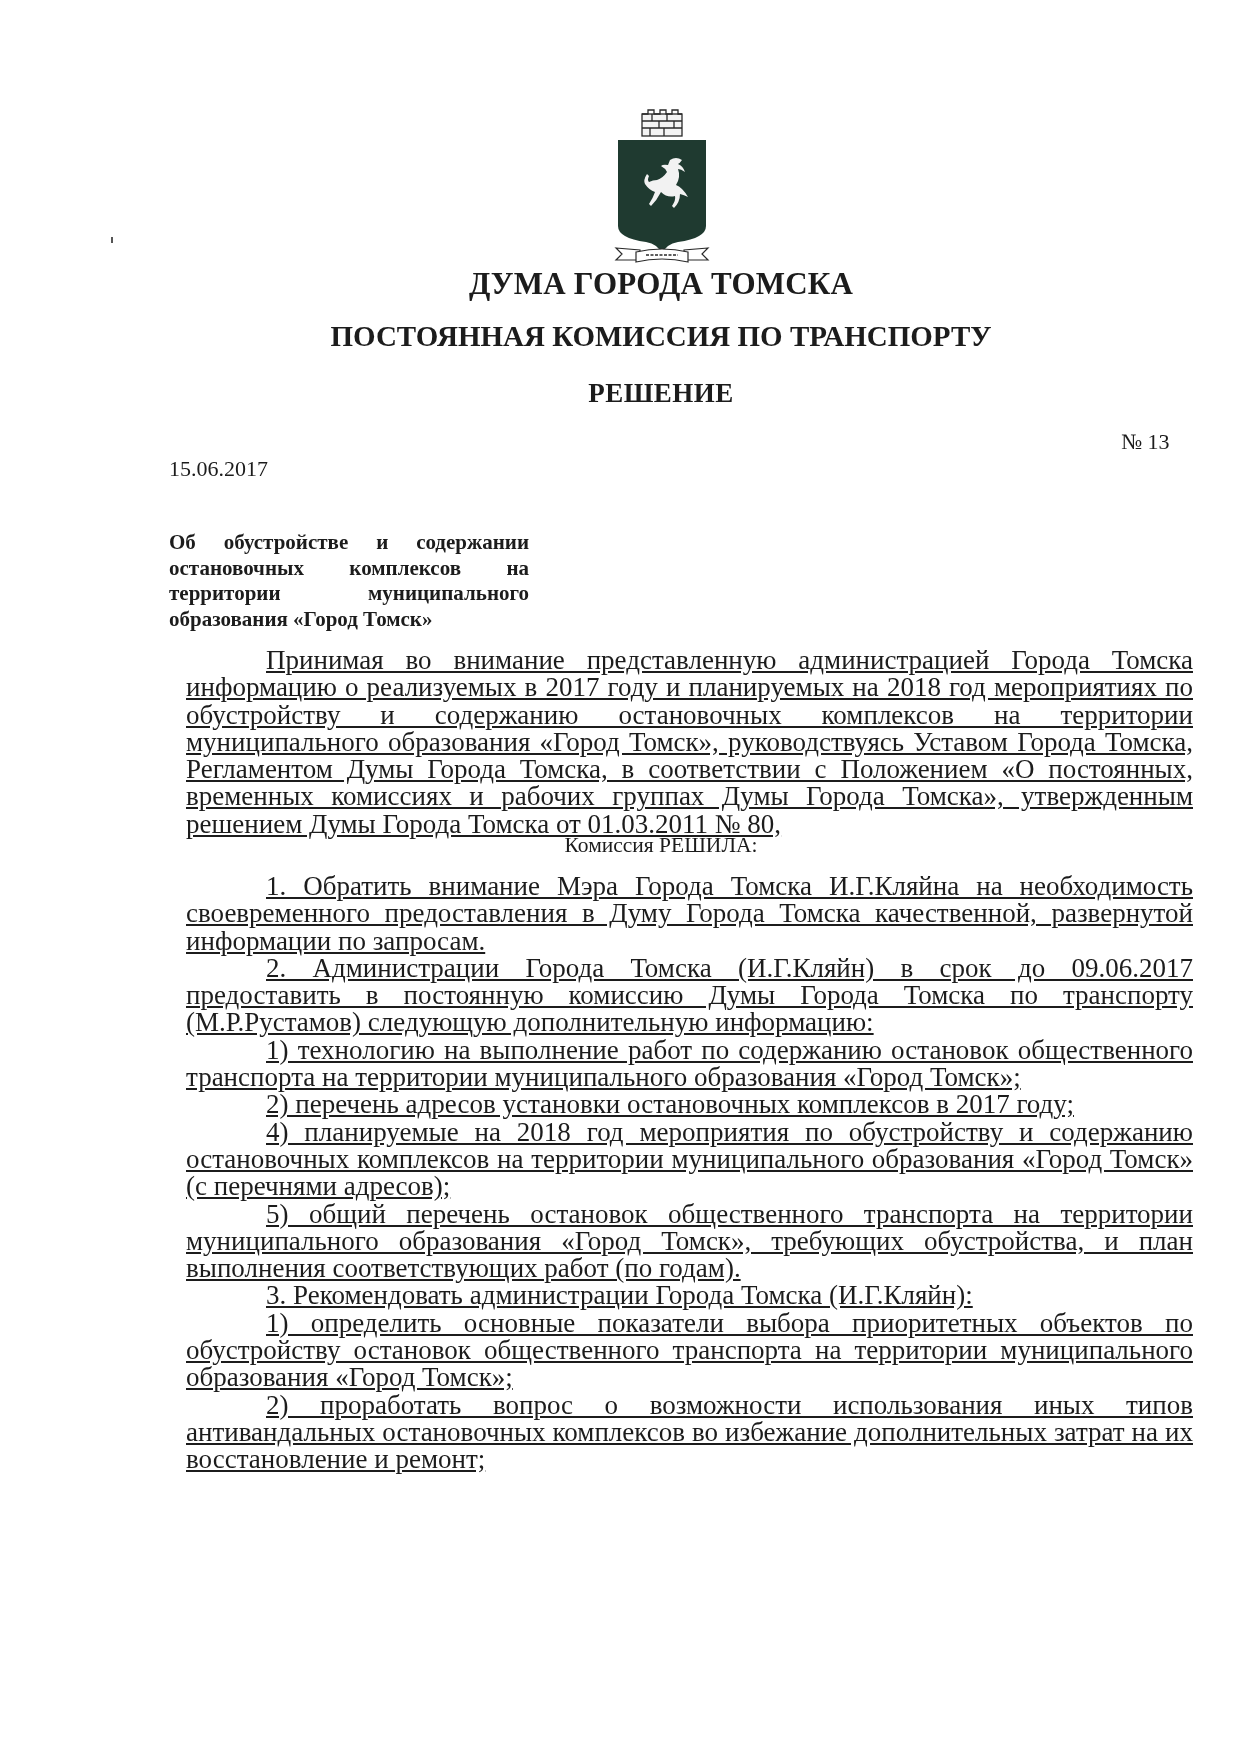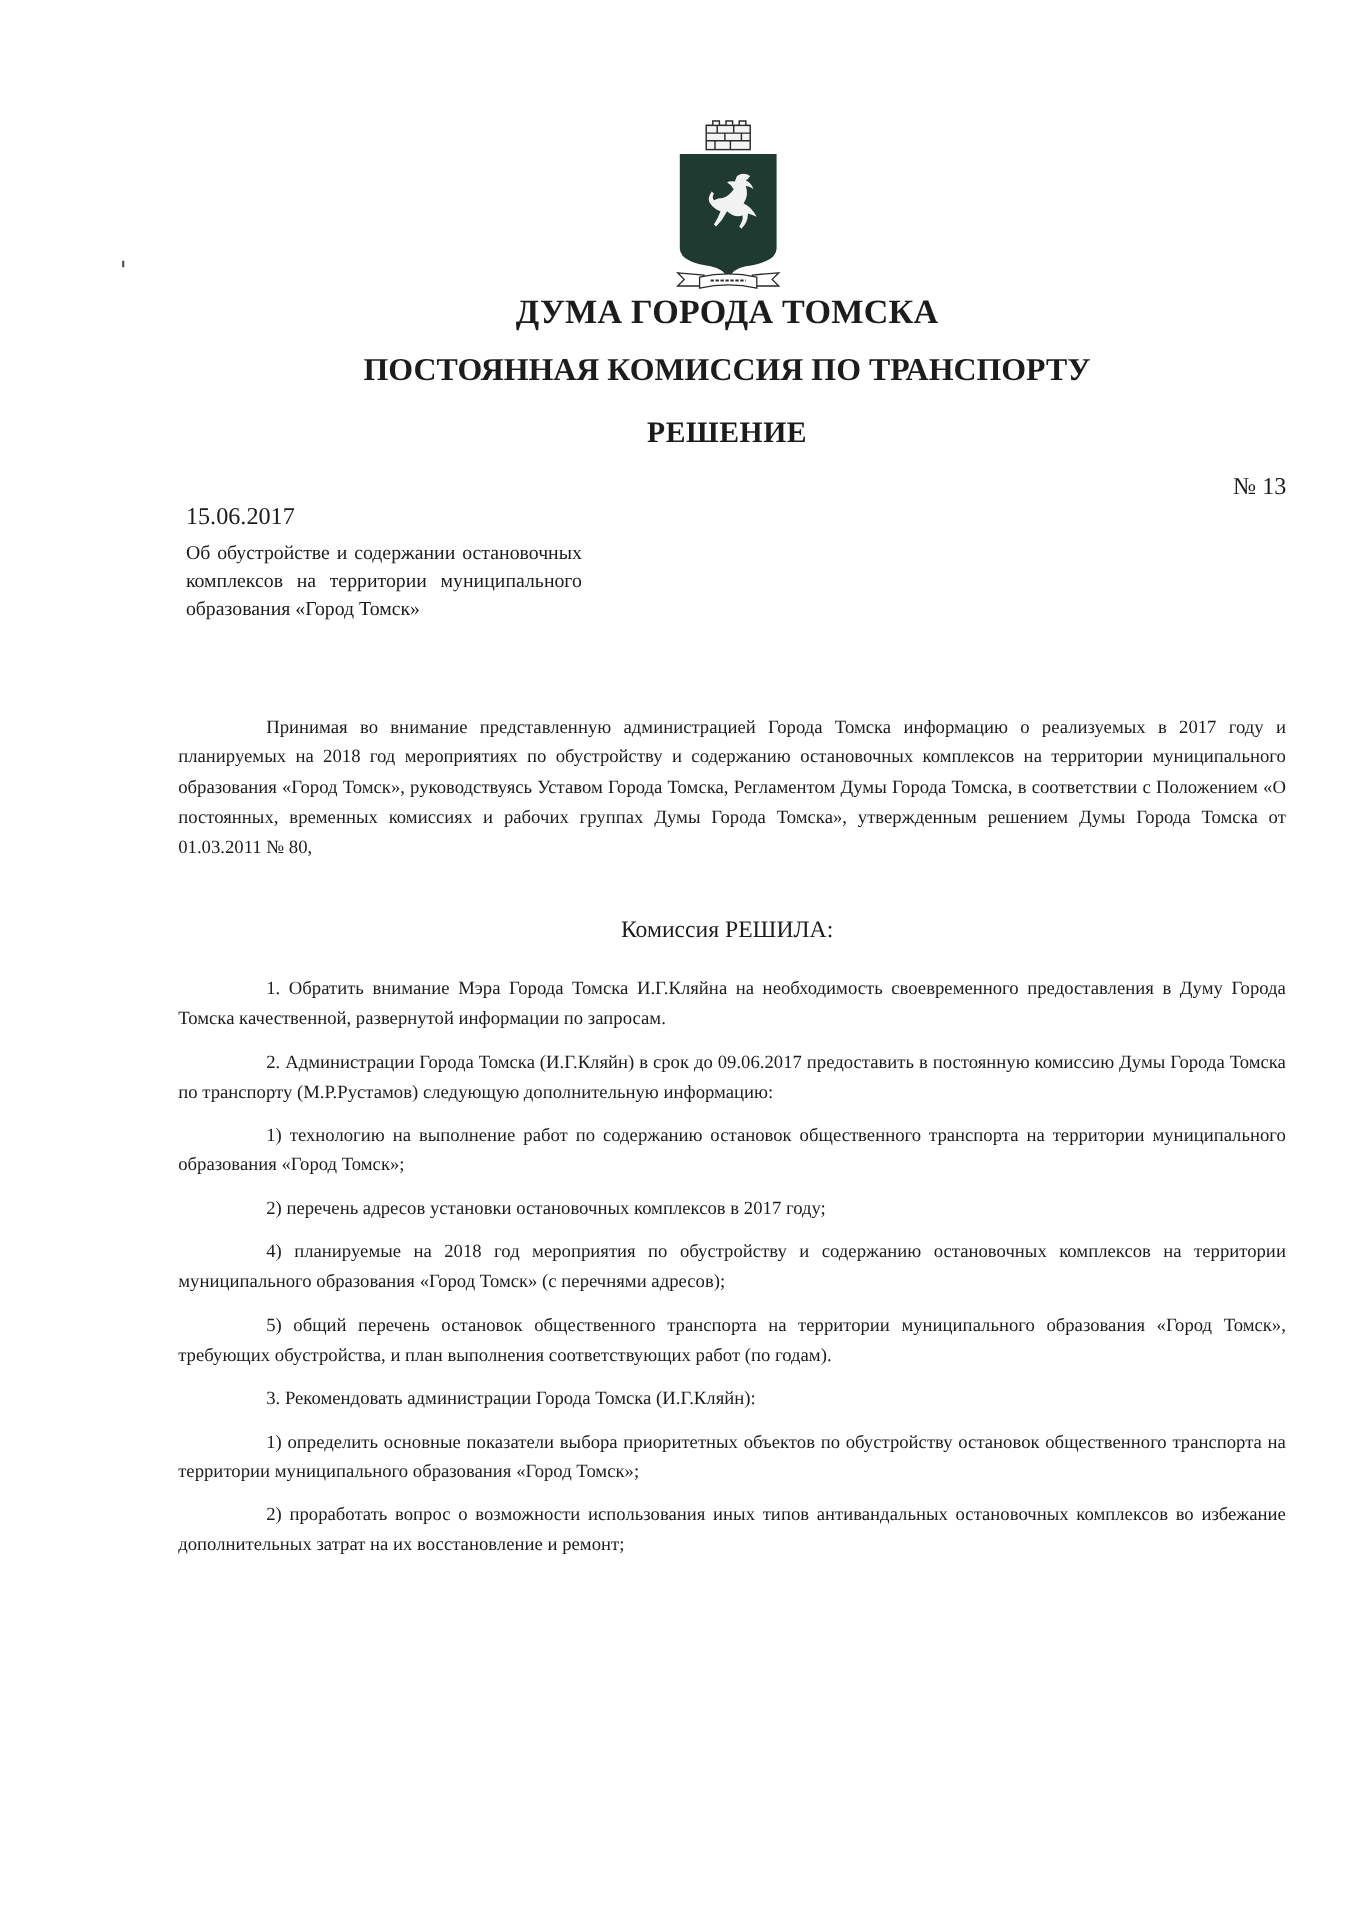--- a/index.html
+++ b/index.html
@@ -6,29 +6,29 @@
   body { width: 1240px; height: 1753px; position: relative; overflow: hidden;
          font-family: "Liberation Serif", "DejaVu Serif", serif; color: #1c1c1c; }
   .abs { position: absolute; }
   .center { position: absolute; left: 0; width: 1322px; text-align: center; white-space: nowrap; }
   #emblem { left: 612px; top: 108px; width: 100px; height: 158px; }
   #org-title { top: 266px; font-size: 31px; font-weight: bold; letter-spacing: 0.2px; }
   #commission-title { top: 320px; font-size: 29px; font-weight: bold; }
   #doc-type { top: 378px; font-size: 27px; font-weight: bold; letter-spacing: 0.5px; }
   #doc-date { left: 169px; top: 456px; font-size: 22px; }
   #doc-number { left: 1121px; top: 429px; font-size: 22px; }
-  #subject { left: 169px; top: 490px; width: 360px; font-size: 18px; font-weight: normal;
+  #subject { left: 169px; top: 530px; width: 360px; font-size: 21px; font-weight: bold;
              line-height: 25.5px; text-align: justify; text-align-last: left; }
-  .body-text { position: absolute; left: 162px; width: 1007px; font-size: 17px; line-height: 27.3px; }
+  .body-text { position: absolute; left: 186px; width: 1007px; font-size: 27px; line-height: 27.3px; text-decoration: underline; }
   .para { text-align: justify; margin: 0; }
   .indent { text-indent: 80px; }
   #preamble { top: 647px; }
   #decided { top: 833px; left: 0; width: 1322px; text-align: center; font-size: 21.5px; }
   #items { top: 873px; }
-  .ql { text-align: justify; margin-top: 12px; }
+  .ql { text-align: justify; }
   .speck { position: absolute; background: #555; }
 </style>
 </head>
 <body>
 
 <svg id="emblem" class="abs" viewBox="0 0 100 158" xmlns="http://www.w3.org/2000/svg">
   <g fill="none" stroke="#2a2a2a" stroke-width="1.3">
     <rect x="30" y="6" width="40" height="22" fill="#f4f4f4"></rect>
     <path d="M30 6 h6 v-4 h6 v4 h6 v-4 h6 v4 h6 v-4 h6 v4 h4"></path>
     <line x1="30" y1="13" x2="70" y2="13"></line>

